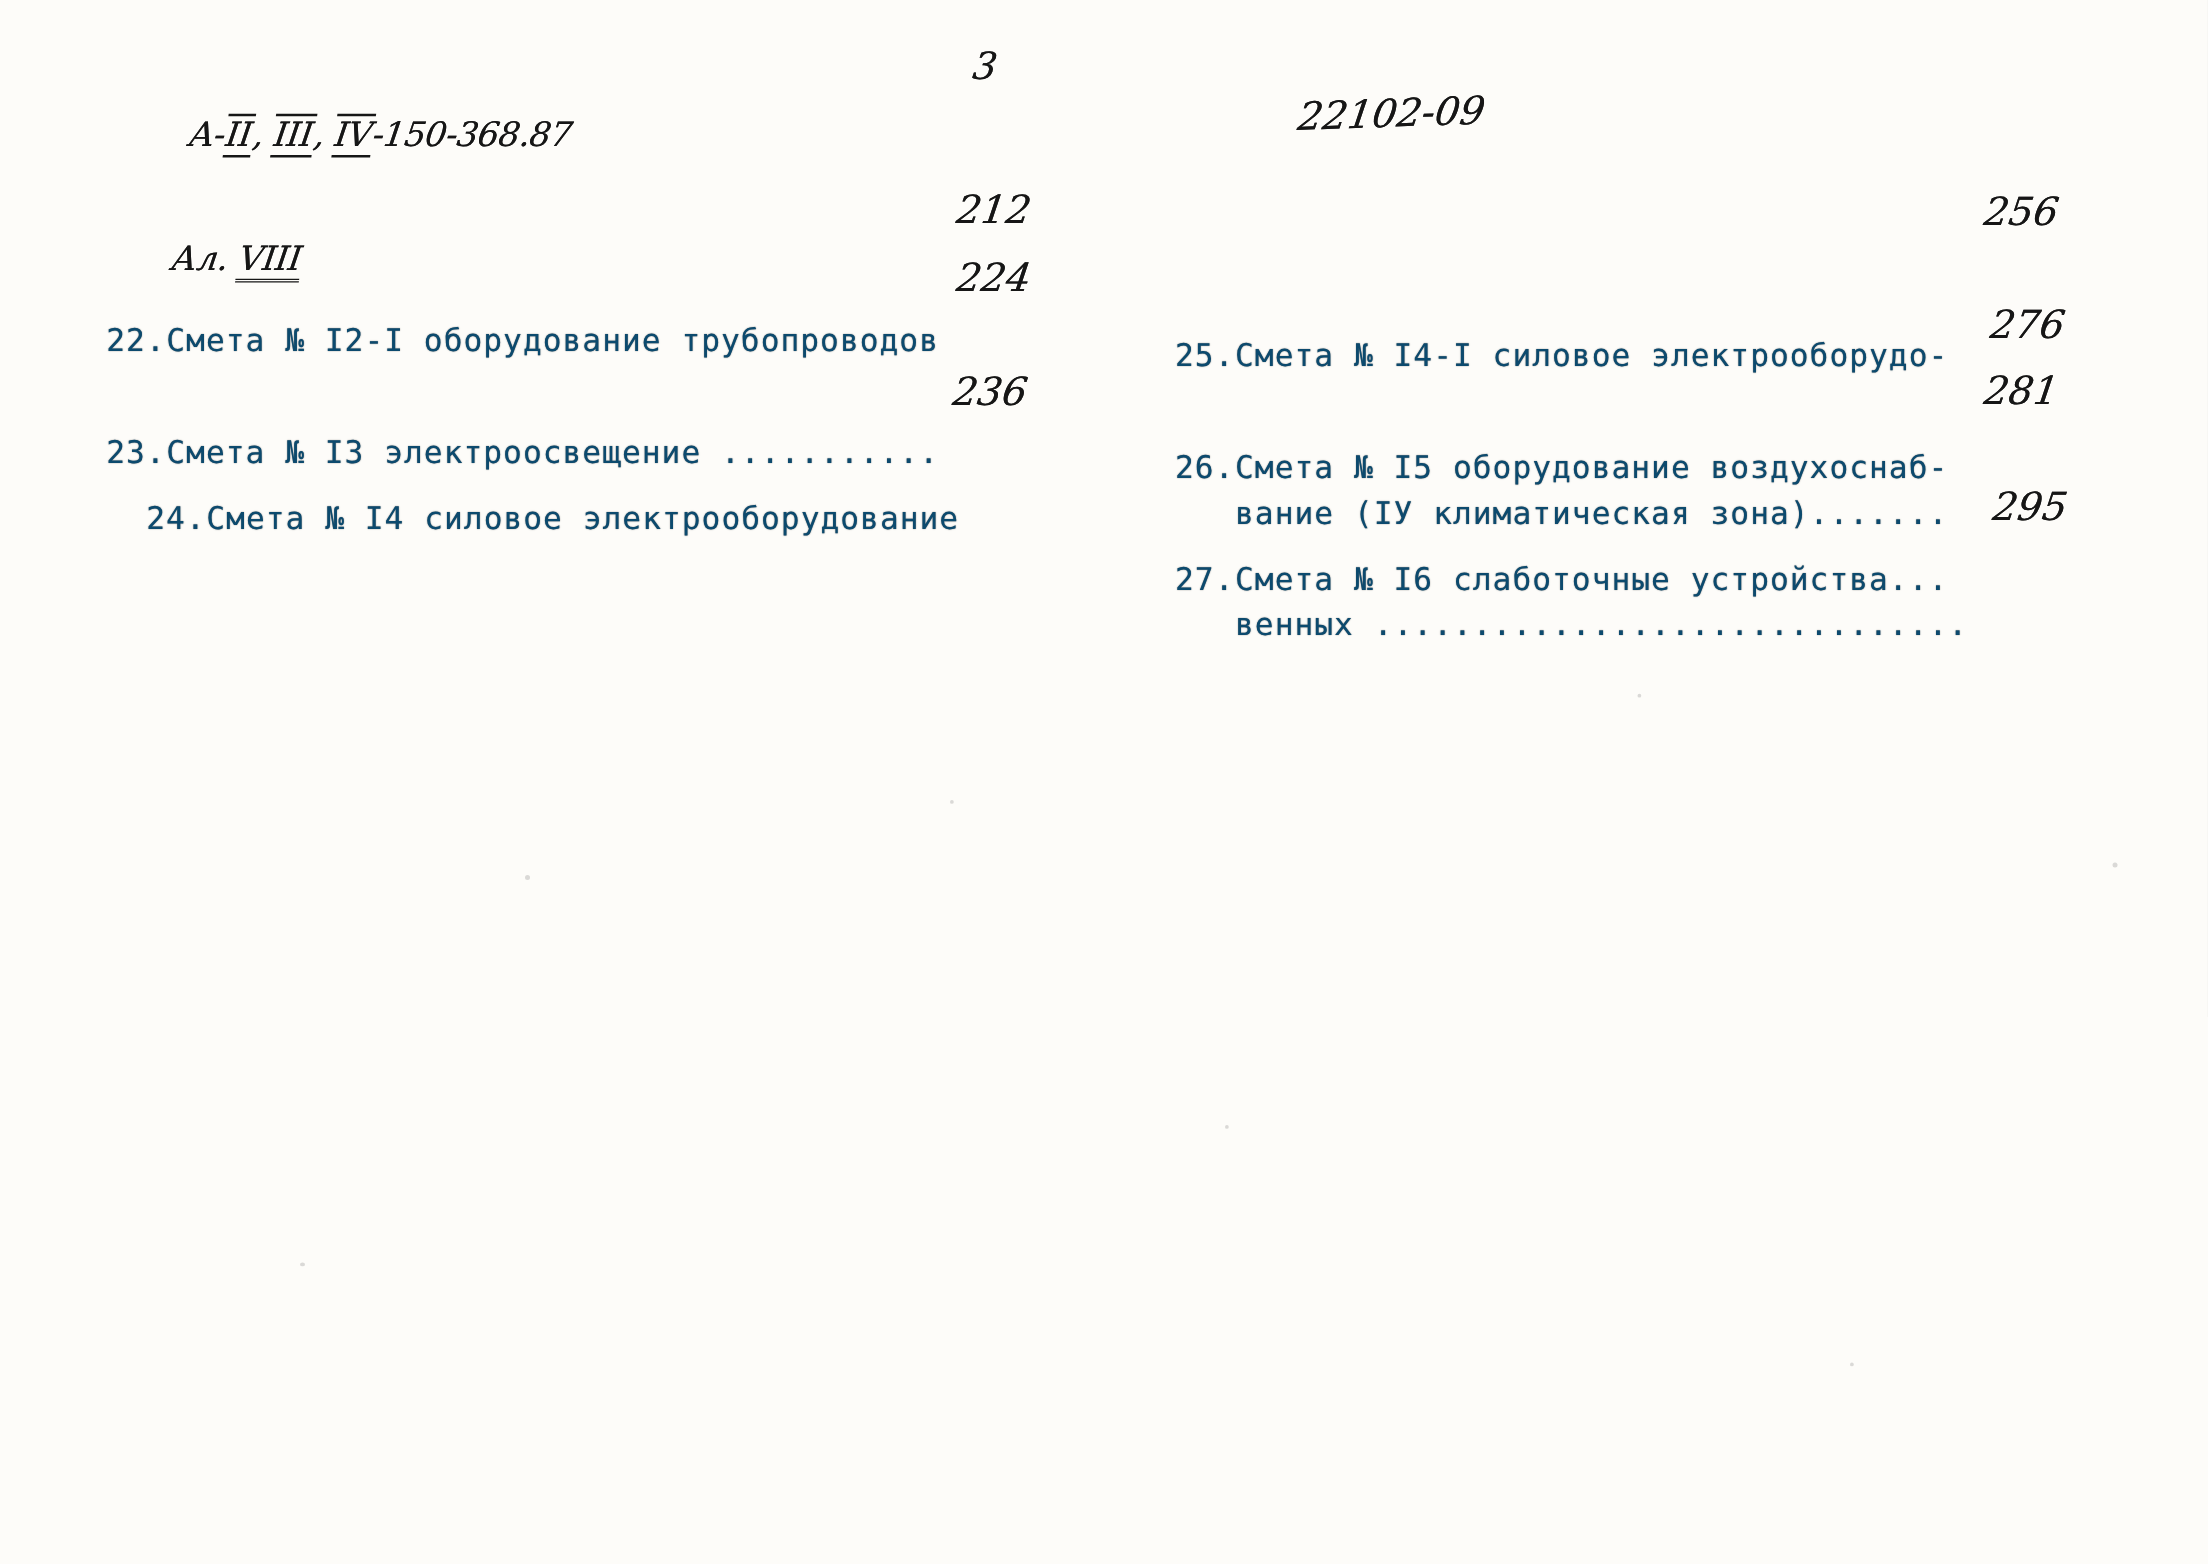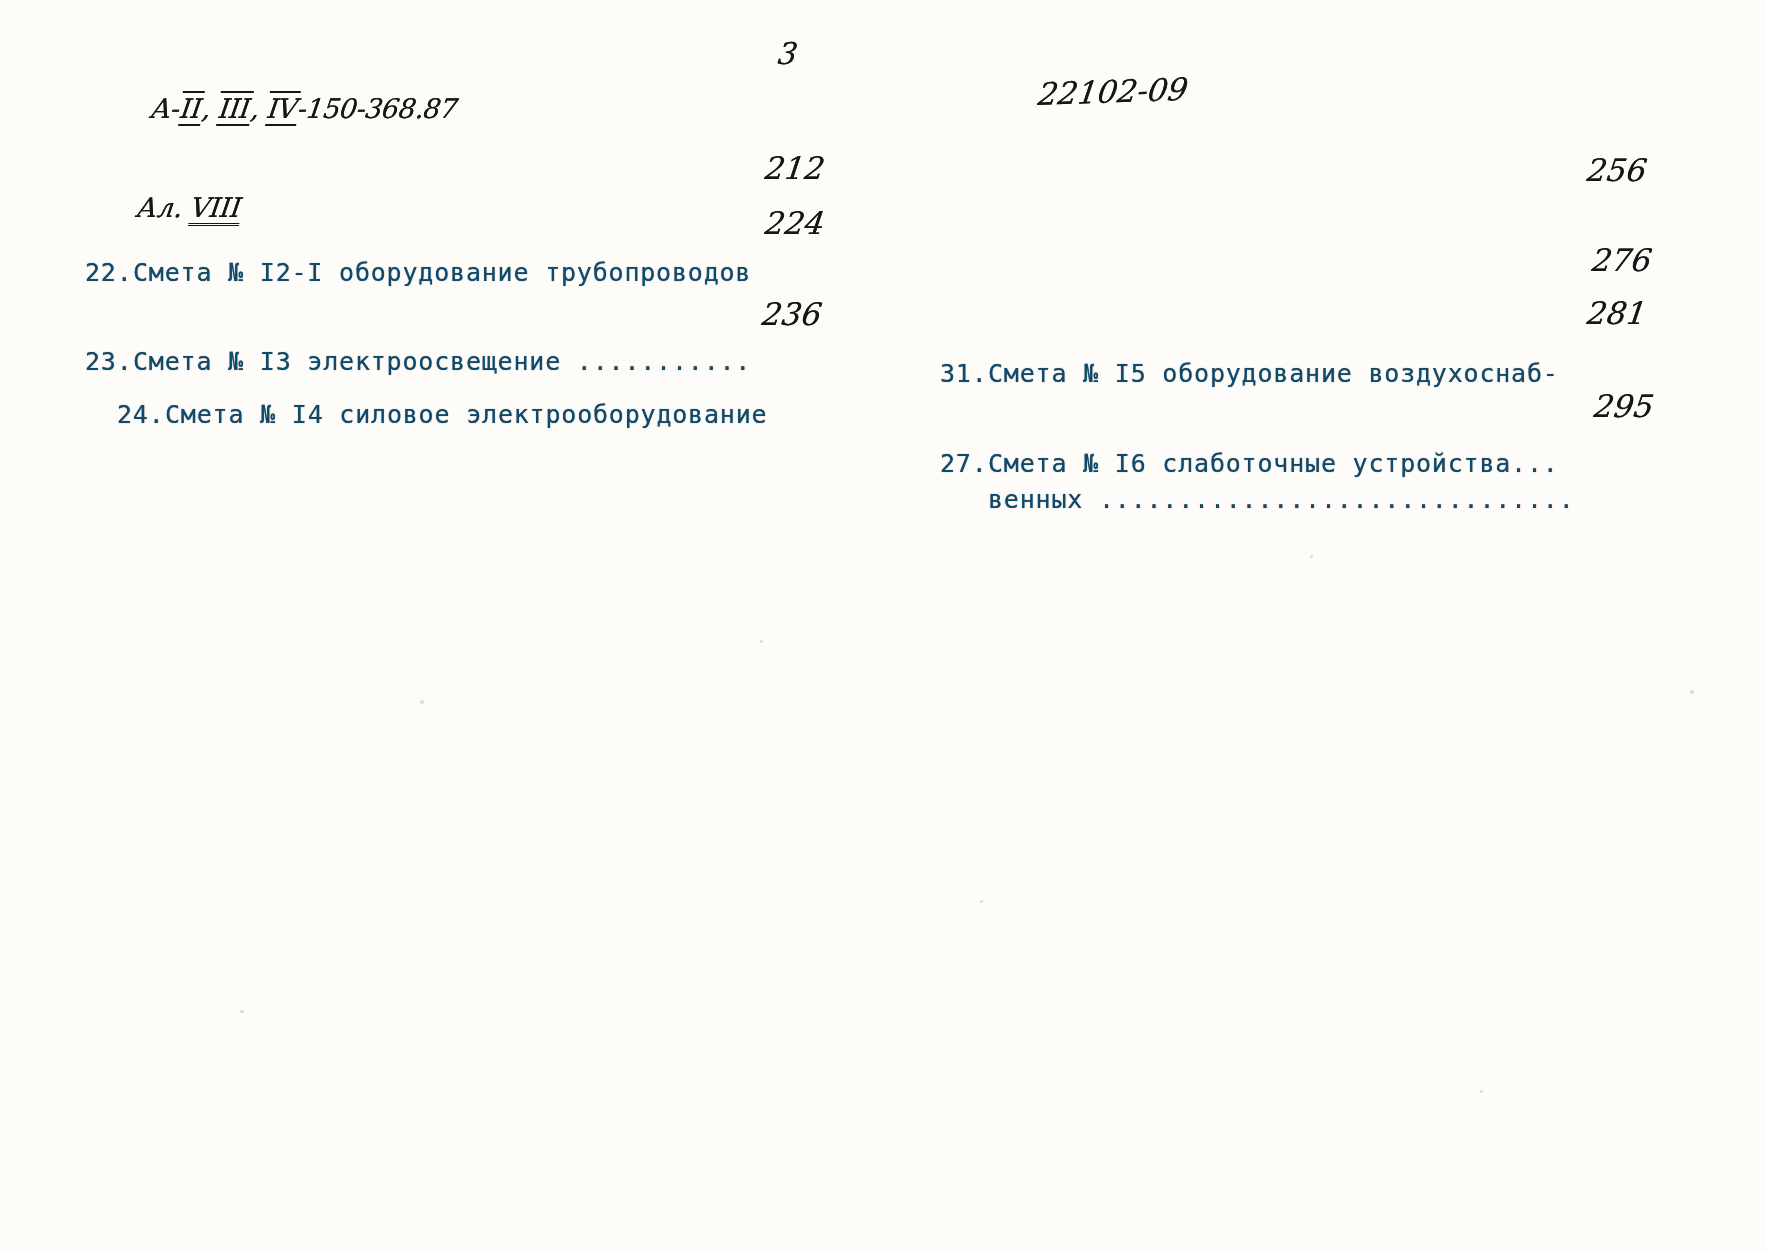--- a/index.html
+++ b/index.html
@@ -83,27 +83,29 @@
       </div>
     </div>
     <span class="hand pg" style="left:760px; top:296px;">236</span>
 
   </div>
 
   <div class="col-right">
 
     <div class="entry typed" style="left:940px; top:122px;">
       <div class="entry-lines">
+        <div class="l1"><span class="num">25.</span><span>Смета № I4-I силовое электрооборудо-</span></div>
+        <div class="l2">вание (IУ климатическая зона).......</div>
       </div>
     </div>
     <span class="hand pg" style="left:1585px; top:152px;">256</span>
 
     <div class="entry typed" style="left:940px; top:211px;">
       <div class="entry-lines">
-        <div class="l1"><span class="num">31.</span><span>Смета № I5 оборудование воздухоснаб-</span></div>
+        <div class="l1"><span class="num">26.</span><span>Смета № I5 оборудование воздухоснаб-</span></div>
         <div class="l2">венных ..............................</div>
       </div>
     </div>
     <span class="hand pg" style="left:1590px; top:242px;">276</span>
 
     <div class="entry typed" style="left:940px; top:301px;">
       <div class="entry-lines">
         <div class="l1"><span class="num">27.</span><span>Смета № I6 слаботочные устройства...</span></div>
       </div>
     </div>

